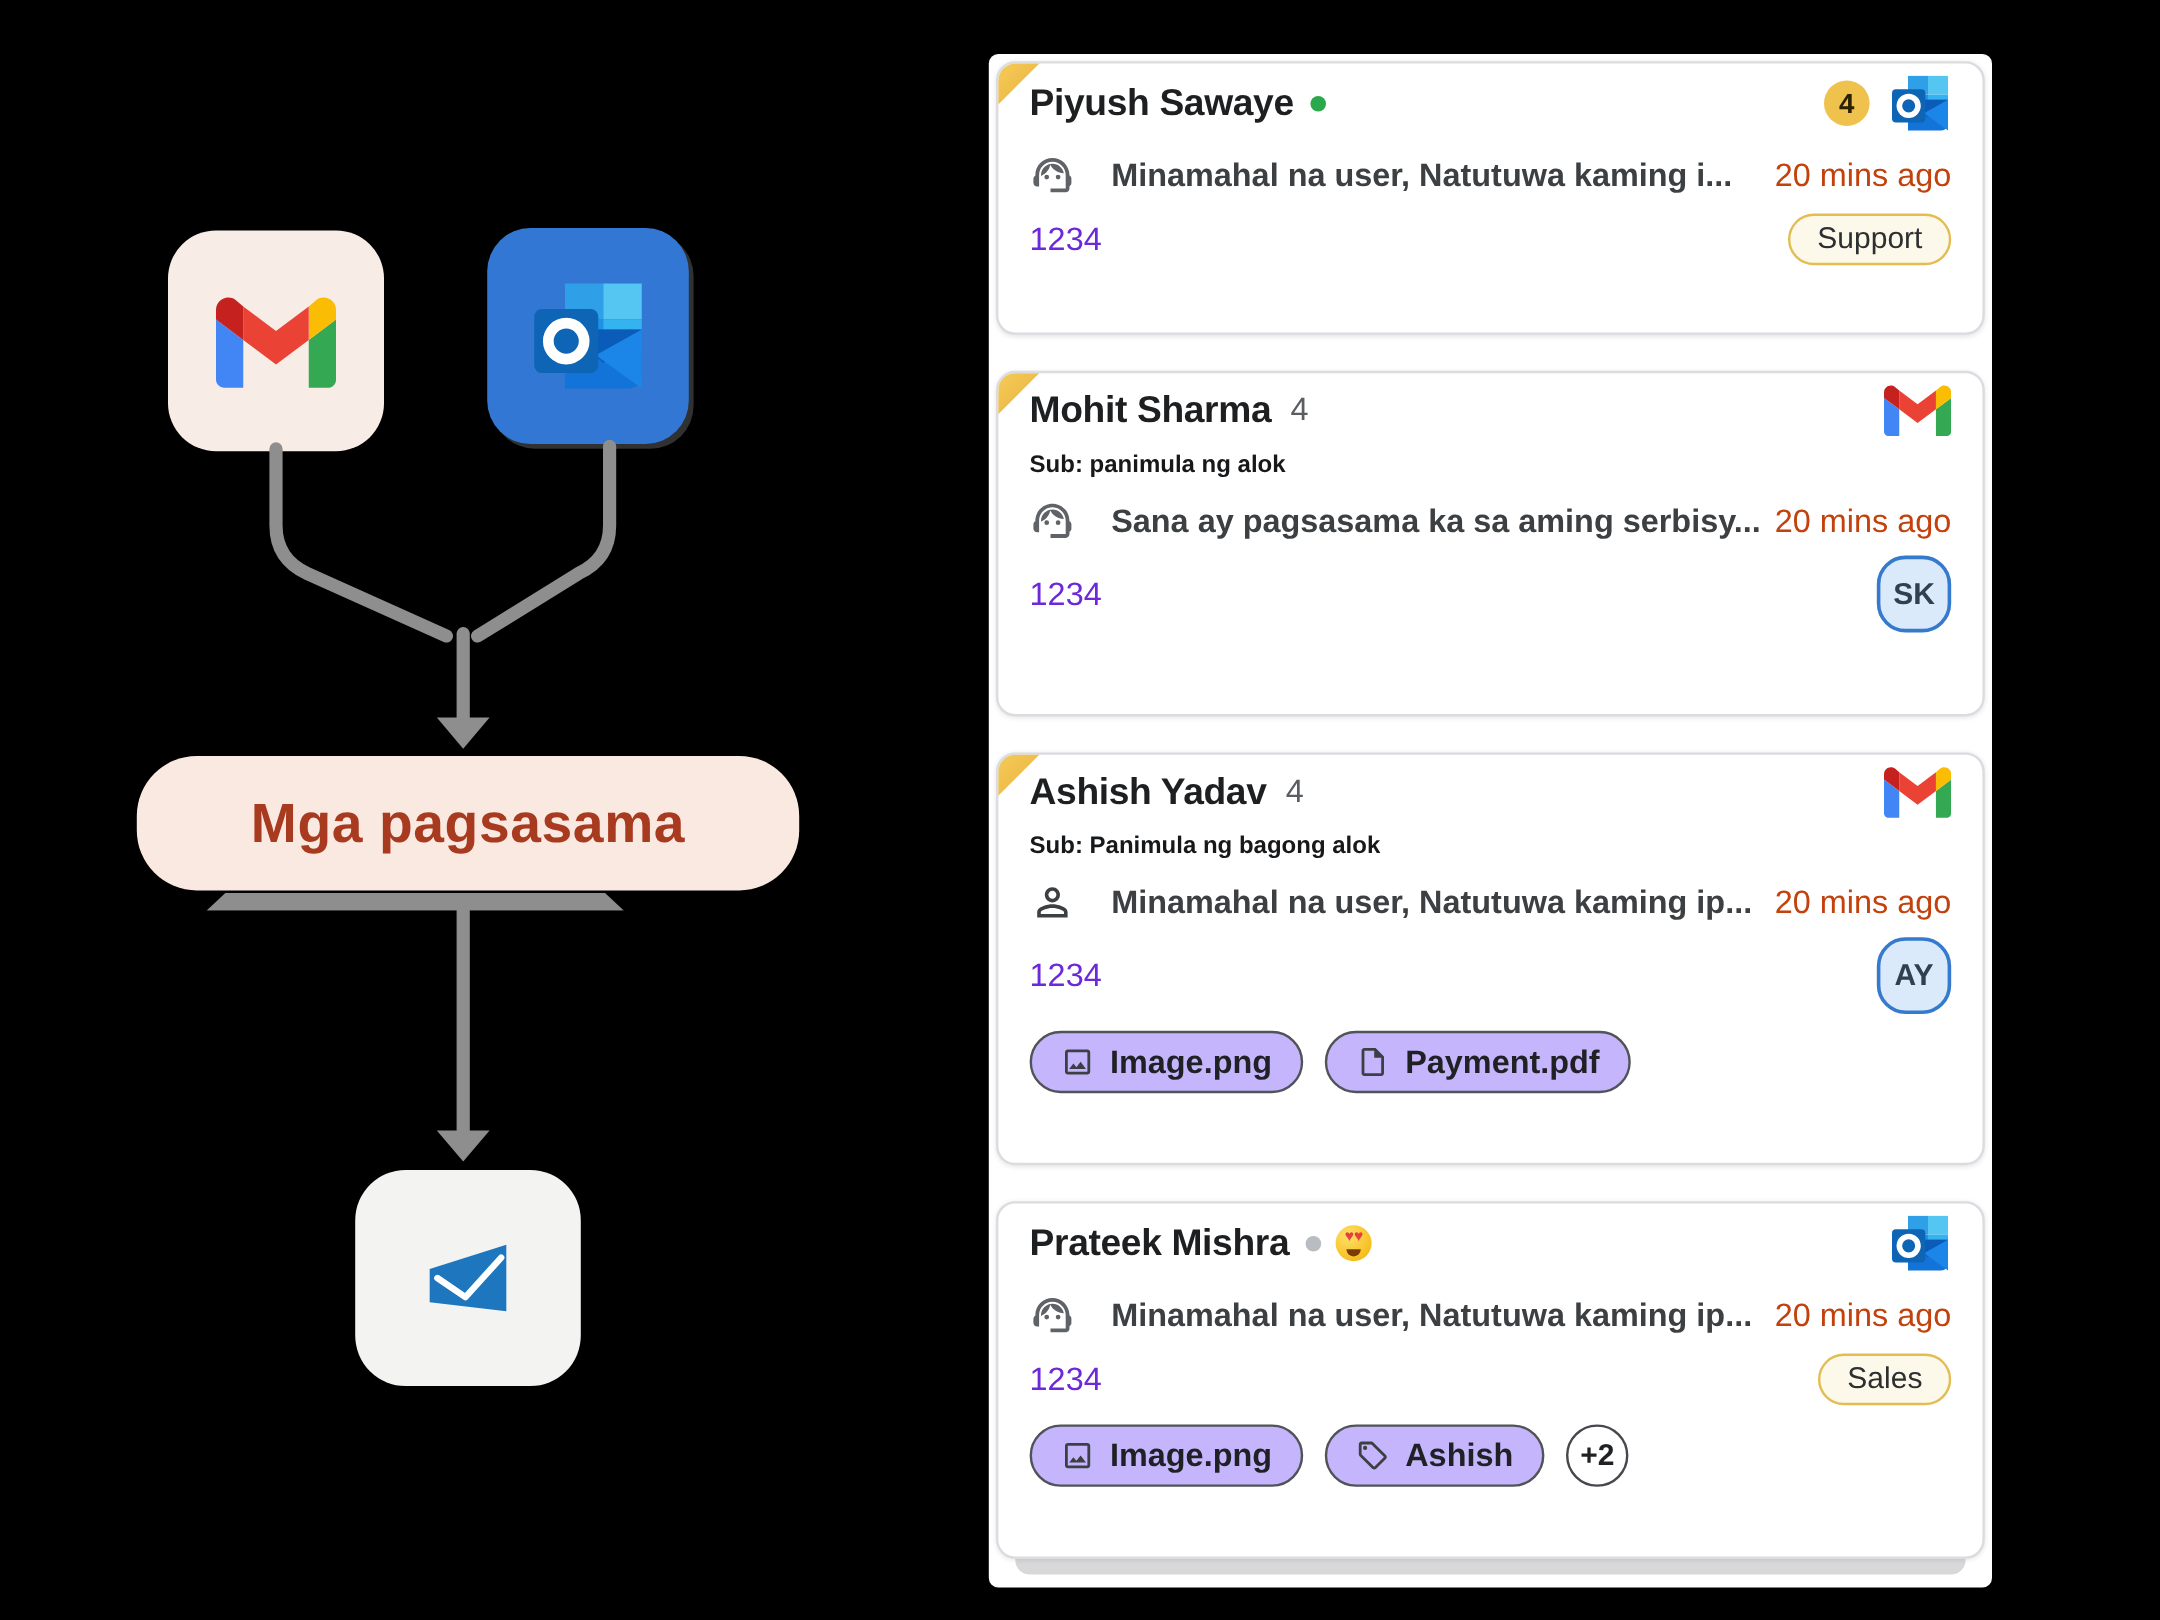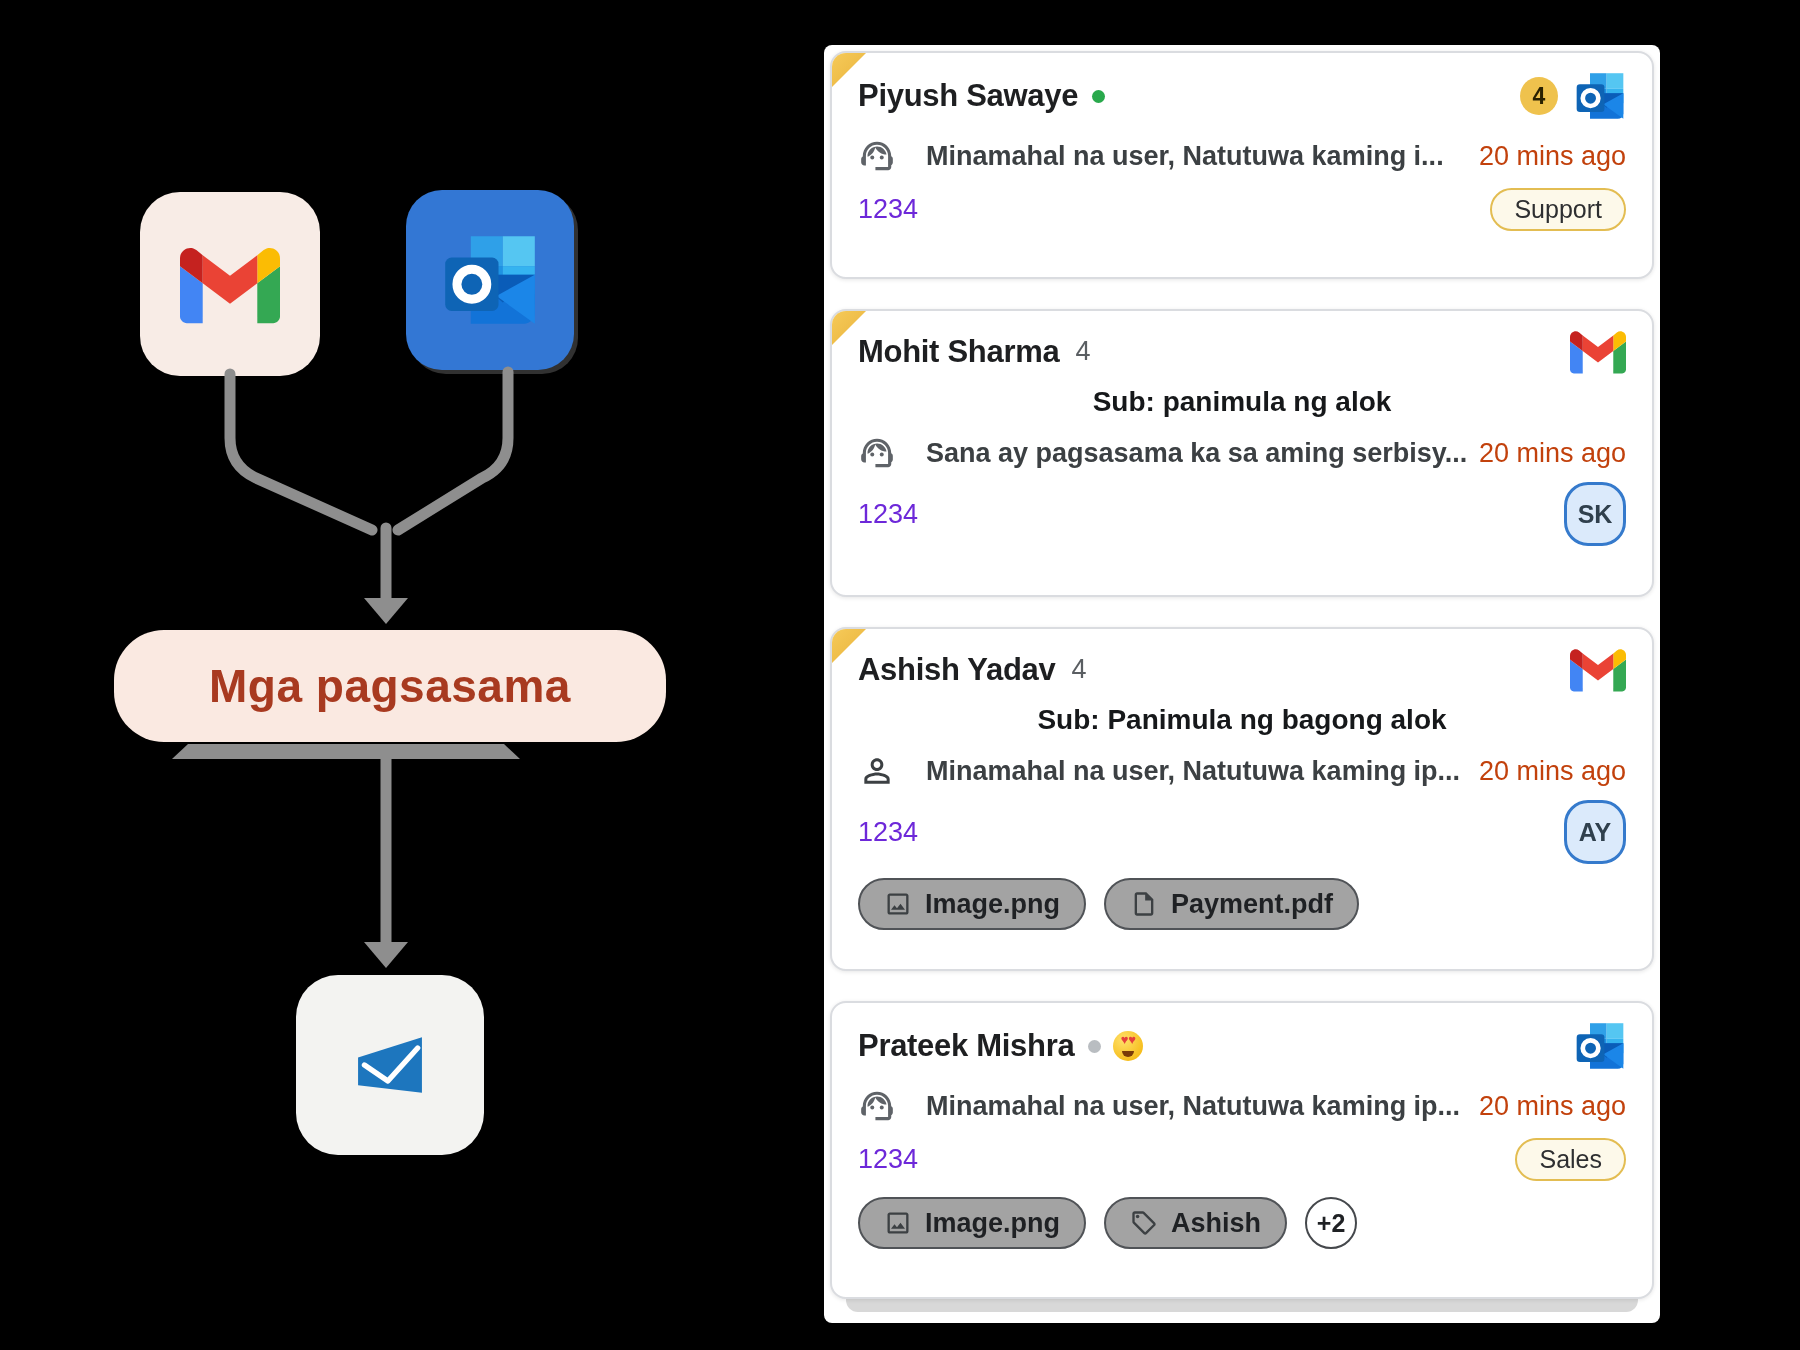--- a/index.html
+++ b/index.html
@@ -16,52 +16,52 @@
   .hub-pill{position:absolute;left:114px;top:630px;width:552px;height:112px;background:#FAE9E1;
             border-radius:50px;display:flex;align-items:center;justify-content:center;
             font-size:46px;font-weight:700;color:#A83A20;letter-spacing:.5px;}
   .hub-base{position:absolute;left:172px;top:744px;width:348px;height:15px;background:#8E8E8E;
             clip-path:polygon(16px 0,calc(100% - 16px) 0,100% 100%,0 100%);}
 
   
   .panel{position:absolute;left:824px;top:45px;width:836px;height:1278px;background:#fff;
          border-radius:8px;padding:6px;box-sizing:border-box;}
   .card{position:relative;background:#fff;border:2px solid #DADCE0;border-radius:16px;
-        box-sizing:border-box;overflow:hidden;padding:18px 26px 0 26px;
-        box-shadow:0 1px 4px rgba(0,0,0,.10);margin-bottom:30px;text-align:center;}
+        box-sizing:border-box;overflow:hidden;padding:8px 26px 0 26px;
+        box-shadow:0 1px 4px rgba(0,0,0,.10);margin-bottom:30px;}
   .card1{height:228px;}
   .card2{height:288px;}
   .card3{height:344px;}
   .card4{height:298px;margin-bottom:0;}
   .fold{position:absolute;left:-1px;top:-1px;width:36px;height:36px;
         background:linear-gradient(135deg,#F6CB5A 0%,#E9B23B 98%);
         clip-path:polygon(0 0,100% 0,0 100%);border-top-left-radius:14px;}
   .row{display:flex;align-items:center;}
   .spacer{flex:1;}
   .name{font-size:31px;font-weight:700;color:#1E1F21;letter-spacing:-.3px;}
   .count{font-size:27px;font-weight:400;color:#5A5E62;margin-left:16px;}
   .dot{width:13px;height:13px;border-radius:50%;margin-left:14px;}
   .dot-green{background:#29A94C;}
   .dot-gray{background:#B9BDC1;}
-  .subject{font-size:28px;font-weight:700;color:#16181A;margin-top:12px;}
+  .subject{font-size:20px;font-weight:700;color:#16181A;margin-top:12px;}
   .msgrow{margin-top:16px;}
   .msg{font-size:27px;font-weight:600;color:#3C4043;margin-left:30px;white-space:nowrap;}
   .time{font-size:27px;font-weight:400;color:#c2410c;}
   .idrow{margin-top:10px;min-height:48px;}
   .ticket{font-size:27px;font-weight:400;color:#6d28d9;}
   .badge{width:38px;height:38px;border-radius:50%;background:#EFC24D;color:#2A2100;
          display:flex;align-items:center;justify-content:center;font-size:23px;font-weight:600;margin-right:16px;}
   .tag-chip{background:#FDF9EA;border:2.5px solid #E3BD52;border-radius:22px;padding:5px 22px;
             font-size:25px;font-weight:400;color:#2E2F31;}
   .avatar{width:62px;height:64px;border-radius:24px;background:#DBEAFB;border:3px solid #357ACC;
           box-sizing:border-box;display:flex;align-items:center;justify-content:center;
           font-size:25px;font-weight:700;color:#30404D;}
   .chiprow{margin-top:14px;gap:18px;}
   .chip{height:52px;border:2.5px solid #505357;border-radius:27px;display:flex;align-items:center;
-        gap:13px;padding:0 24px;box-sizing:border-box;background:#a3a3a3;
+        gap:13px;padding:0 24px;box-sizing:border-box;background:#c4b5fd;
         font-size:27px;font-weight:600;color:#1F2124;}
   .more{width:52px;height:52px;border:2.5px solid #45484C;border-radius:50%;box-sizing:border-box;
         display:flex;align-items:center;justify-content:center;font-size:25px;font-weight:600;color:#1F2124;}
   .peek{width:792px;height:13px;margin:0 auto;background:#D8D8D8;border-radius:0 0 12px 12px;}
   .provider-ic{flex:none;}
 
   
   .emoji{position:relative;width:30px;height:30px;border-radius:50%;margin-left:12px;flex:none;
          background:radial-gradient(circle at 35% 30%,#FFE06A,#F6BD1B 75%);}
   .emoji::before{content:"\2665\2665";position:absolute;left:2px;top:1px;font-size:13px;

